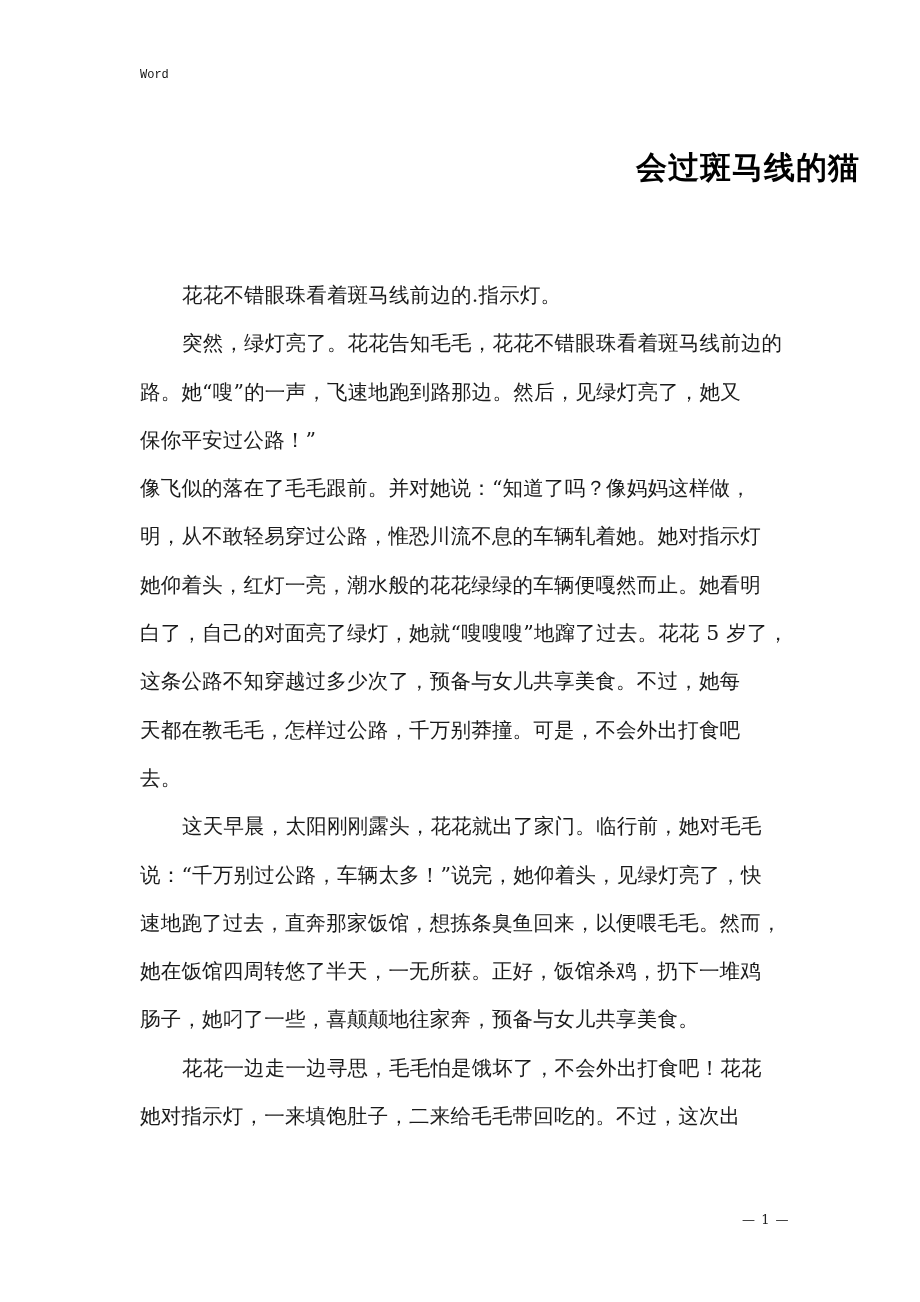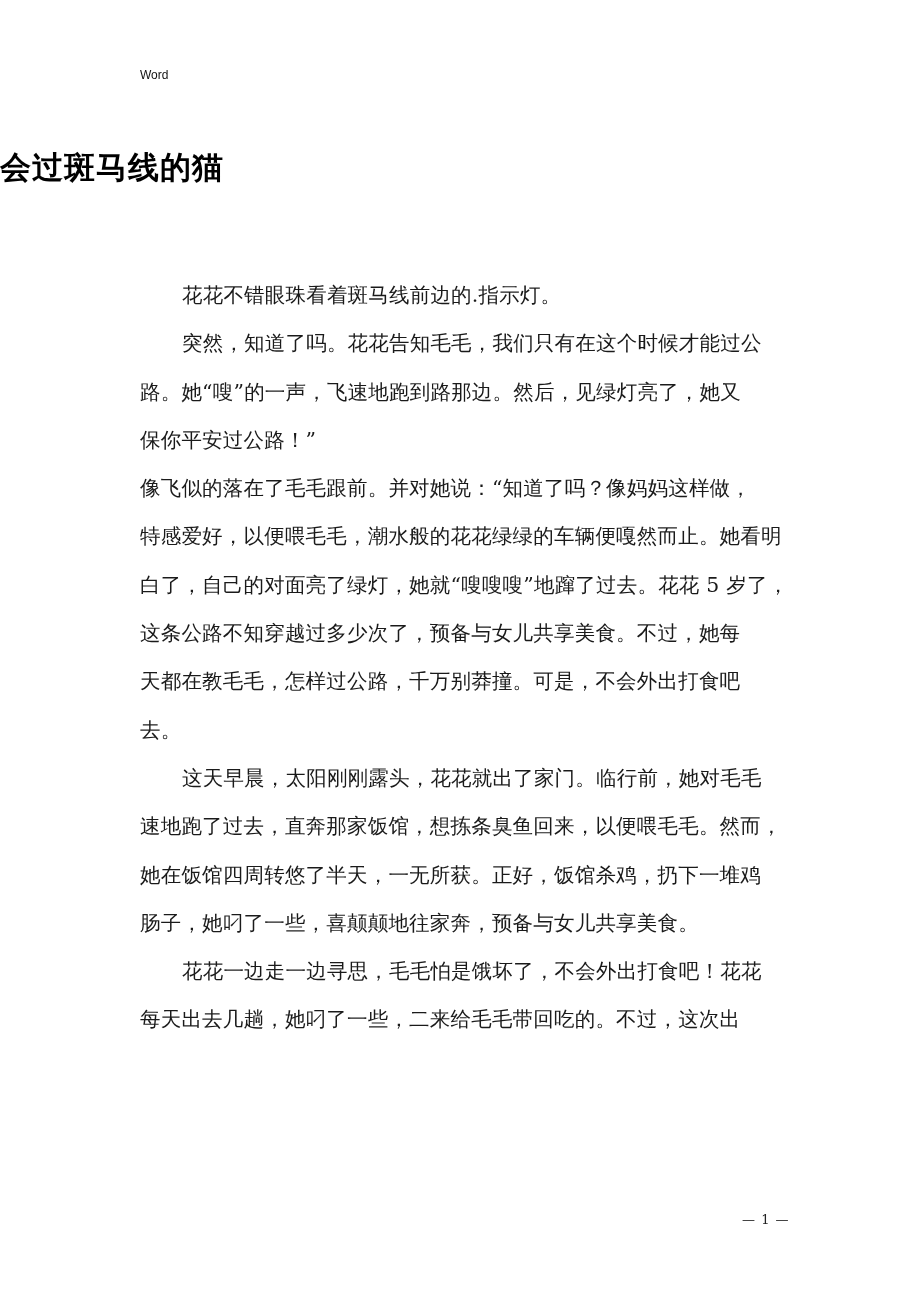--- a/index.html
+++ b/index.html
@@ -1,42 +1,44 @@
 <!DOCTYPE html>
 <html><head>
   <meta charset="utf-8">
   <style>
     html, body { margin: 0; padding: 0; background: #ffffff; }
     body { width: 920px; height: 1302px; position: relative; overflow: hidden; font-family: "DejaVu Serif", serif; color: #000; }
-    .header-label { position: absolute; left: 140px; top: 68px; font-family: Liberation Sans, sans-serif; font-size: 12px; color: #111; }
-    .title { position: absolute; left: 0; width: 860px; top: 147px; text-align: left; font-family: "DejaVu Sans", sans-serif; font-size: 31px; font-weight: bold; letter-spacing: 1px; color: #000; }
+    .header-label { position: absolute; left: 140px; top: 68px; font-family: Liberation Mono, monospace; font-size: 12px; color: #111; }
+    .title { position: absolute; left: 0; width: 860px; top: 147px; text-align: right; font-family: "DejaVu Sans", sans-serif; font-size: 31px; font-weight: bold; letter-spacing: 1px; color: #000; }
     .body-text { position: absolute; left: 140px; top: 281px; width: 642px; }
     .line { height: 48.3px; line-height: 28px; font-size: 20.5px; white-space: nowrap; letter-spacing: 0.2px; color: #1a1a1a; }
     .indent { padding-left: 42px; }
     .page-number { position: absolute; left: 742px; top: 1212px; font-family: "DejaVu Serif", serif; font-size: 13px; color: #222; letter-spacing: 1px; }
   </style>
 </head>
 <body>
 
 <div class="header-label">Word</div>
 
 <div class="title">会过斑马线的猫</div>
 
 <div class="body-text">
   <div class="line indent">花花不错眼珠看着斑马线前边的.指示灯。</div>
-  <div class="line indent">突然，知道了吗。花花告知毛毛，我们只有在这个时候才能过公</div>
+  <div class="line indent">突然，绿灯亮了。花花告知毛毛，花花不错眼珠看着斑马线前边的</div>
   <div class="line">路。她“嗖”的一声，飞速地跑到路那边。然后，见绿灯亮了，她又</div>
   <div class="line">保你平安过公路！”</div>
   <div class="line">像飞似的落在了毛毛跟前。并对她说：“知道了吗？像妈妈这样做，</div>
-  <div class="line">特感爱好，以便喂毛毛，潮水般的花花绿绿的车辆便嘎然而止。她看明</div>
+  <div class="line">明，从不敢轻易穿过公路，惟恐川流不息的车辆轧着她。她对指示灯</div>
+  <div class="line">她仰着头，红灯一亮，潮水般的花花绿绿的车辆便嘎然而止。她看明</div>
   <div class="line">白了，自己的对面亮了绿灯，她就“嗖嗖嗖”地蹿了过去。花花 5 岁了，</div>
   <div class="line">这条公路不知穿越过多少次了，预备与女儿共享美食。不过，她每</div>
   <div class="line">天都在教毛毛，怎样过公路，千万别莽撞。可是，不会外出打食吧</div>
   <div class="line">去。</div>
   <div class="line indent">这天早晨，太阳刚刚露头，花花就出了家门。临行前，她对毛毛</div>
+  <div class="line">说：“千万别过公路，车辆太多！”说完，她仰着头，见绿灯亮了，快</div>
   <div class="line">速地跑了过去，直奔那家饭馆，想拣条臭鱼回来，以便喂毛毛。然而，</div>
   <div class="line">她在饭馆四周转悠了半天，一无所获。正好，饭馆杀鸡，扔下一堆鸡</div>
   <div class="line">肠子，她叼了一些，喜颠颠地往家奔，预备与女儿共享美食。</div>
   <div class="line indent">花花一边走一边寻思，毛毛怕是饿坏了，不会外出打食吧！花花</div>
-  <div class="line">每天出去几趟，她叼了一些，二来给毛毛带回吃的。不过，这次出</div>
+  <div class="line">她对指示灯，一来填饱肚子，二来给毛毛带回吃的。不过，这次出</div>
 </div>
 
 <div class="page-number">— 1 —</div>
 
 </body></html>

